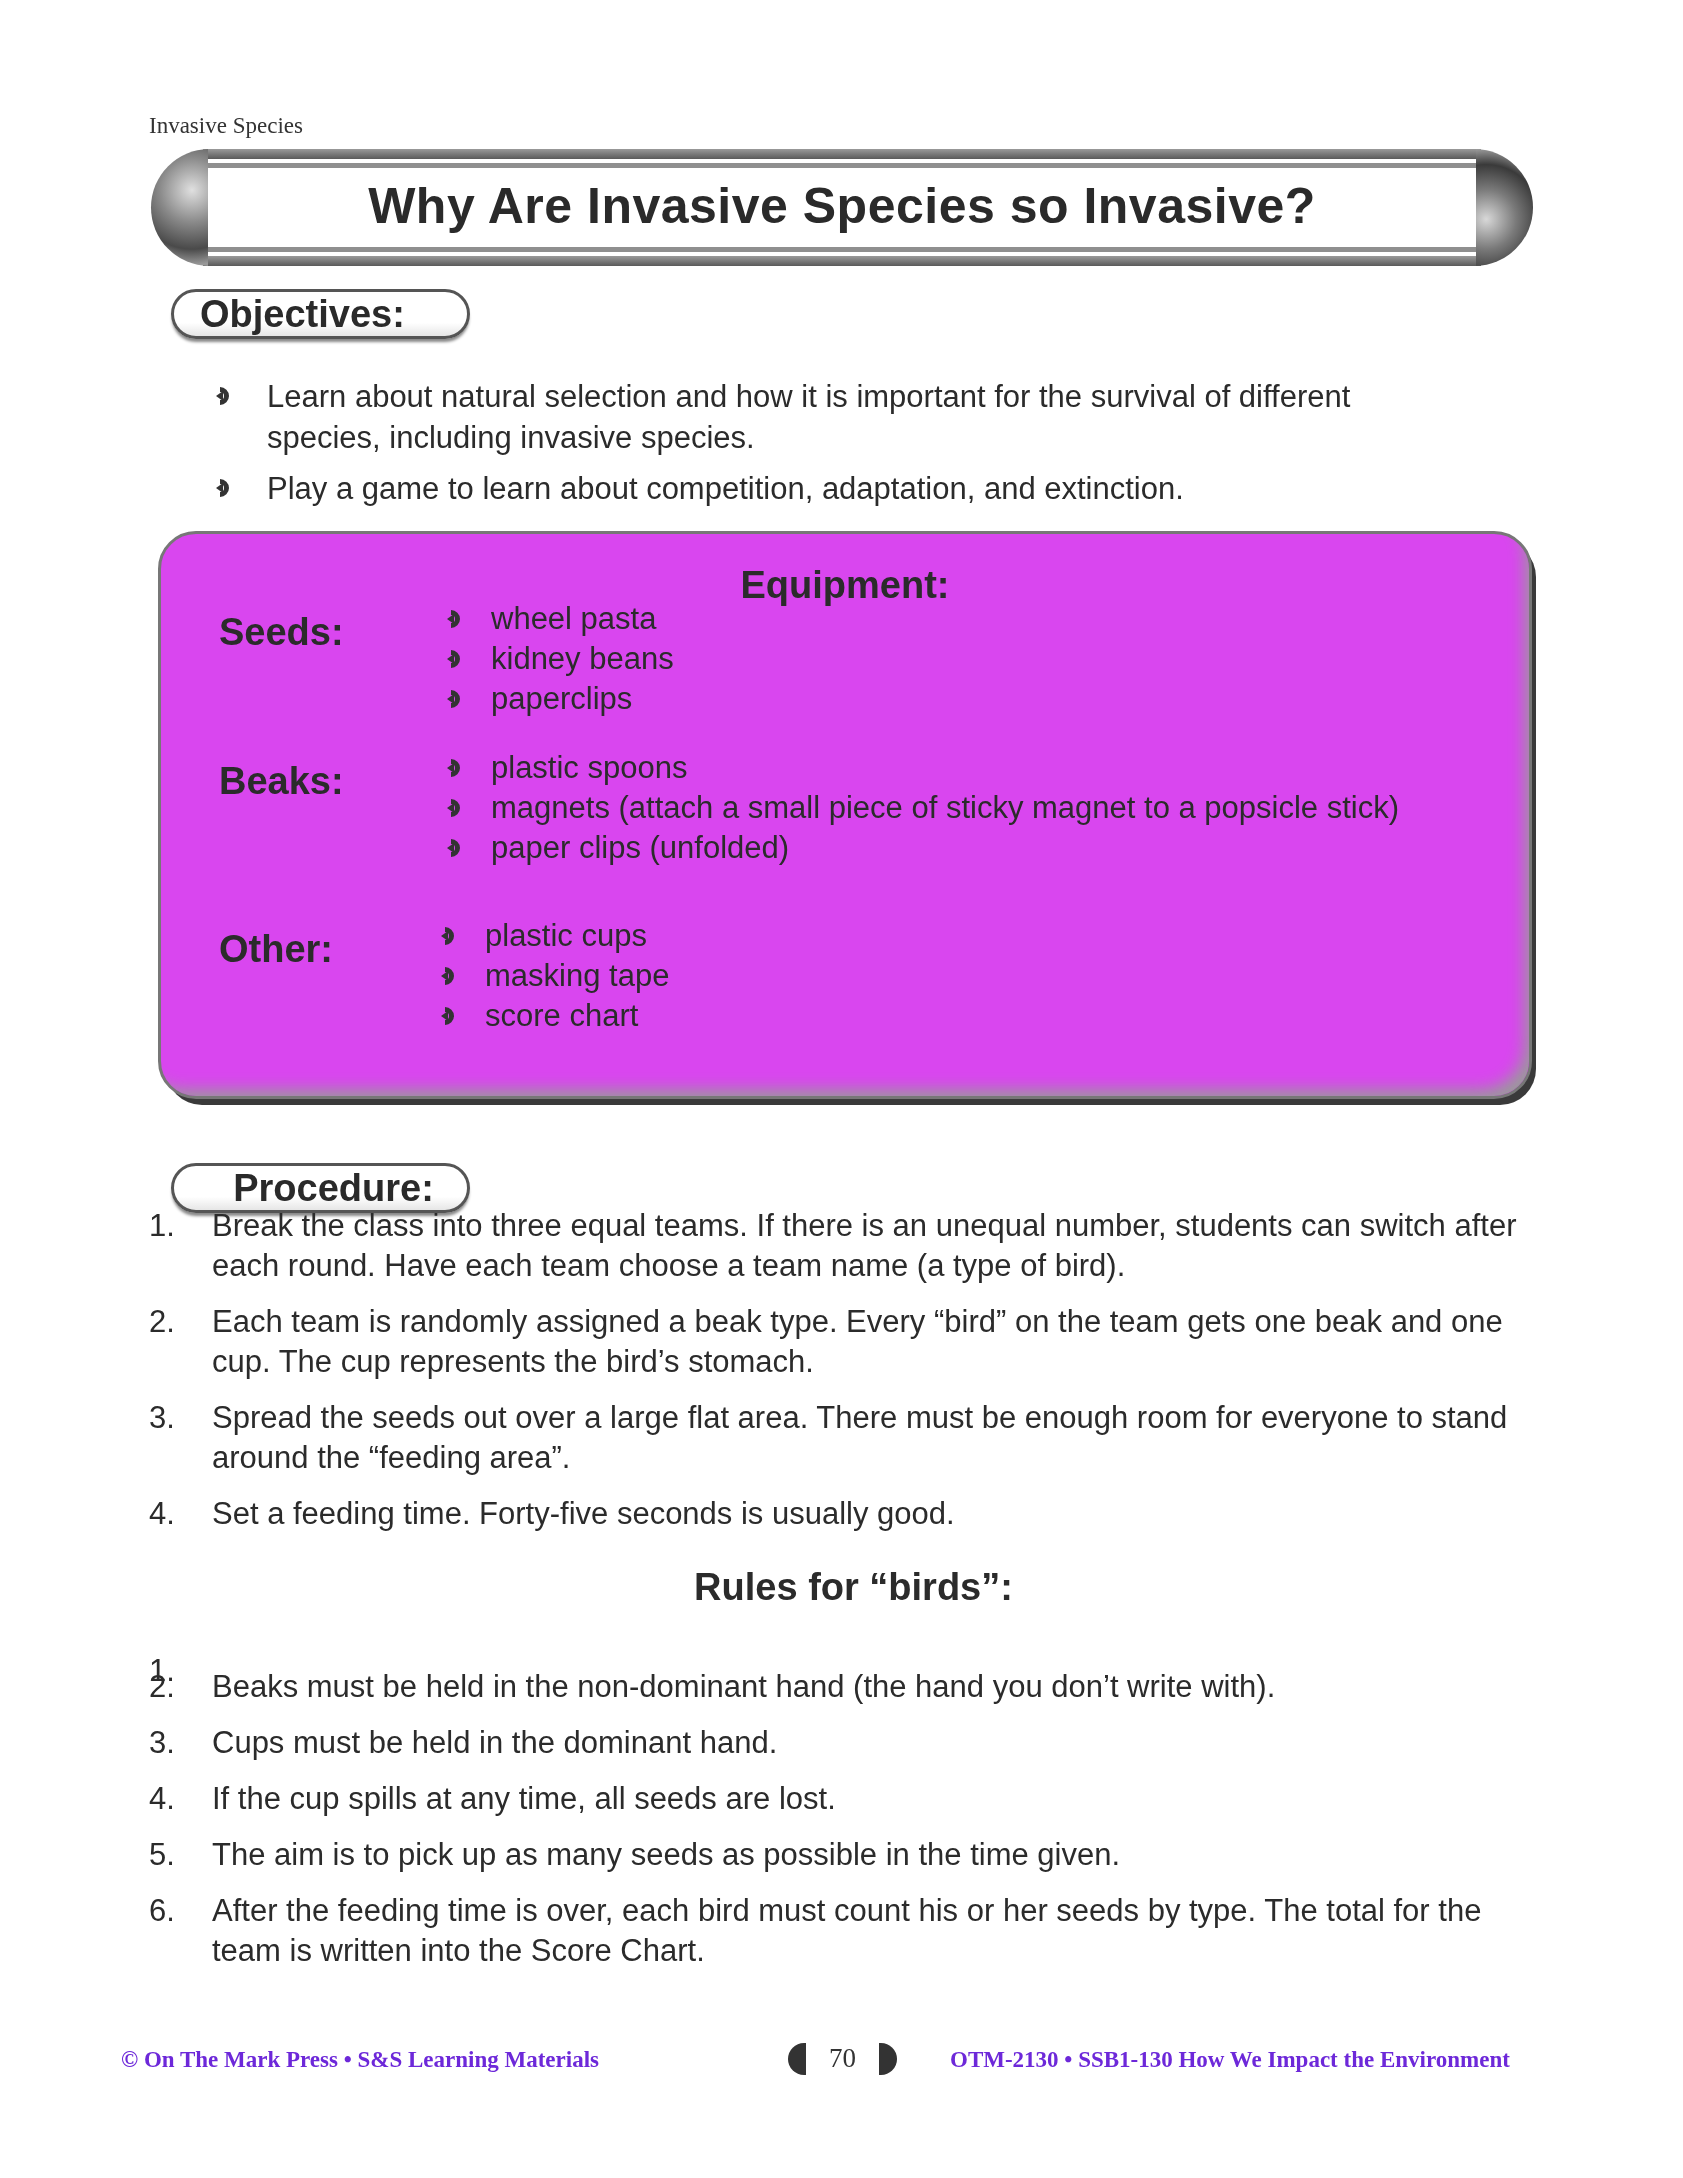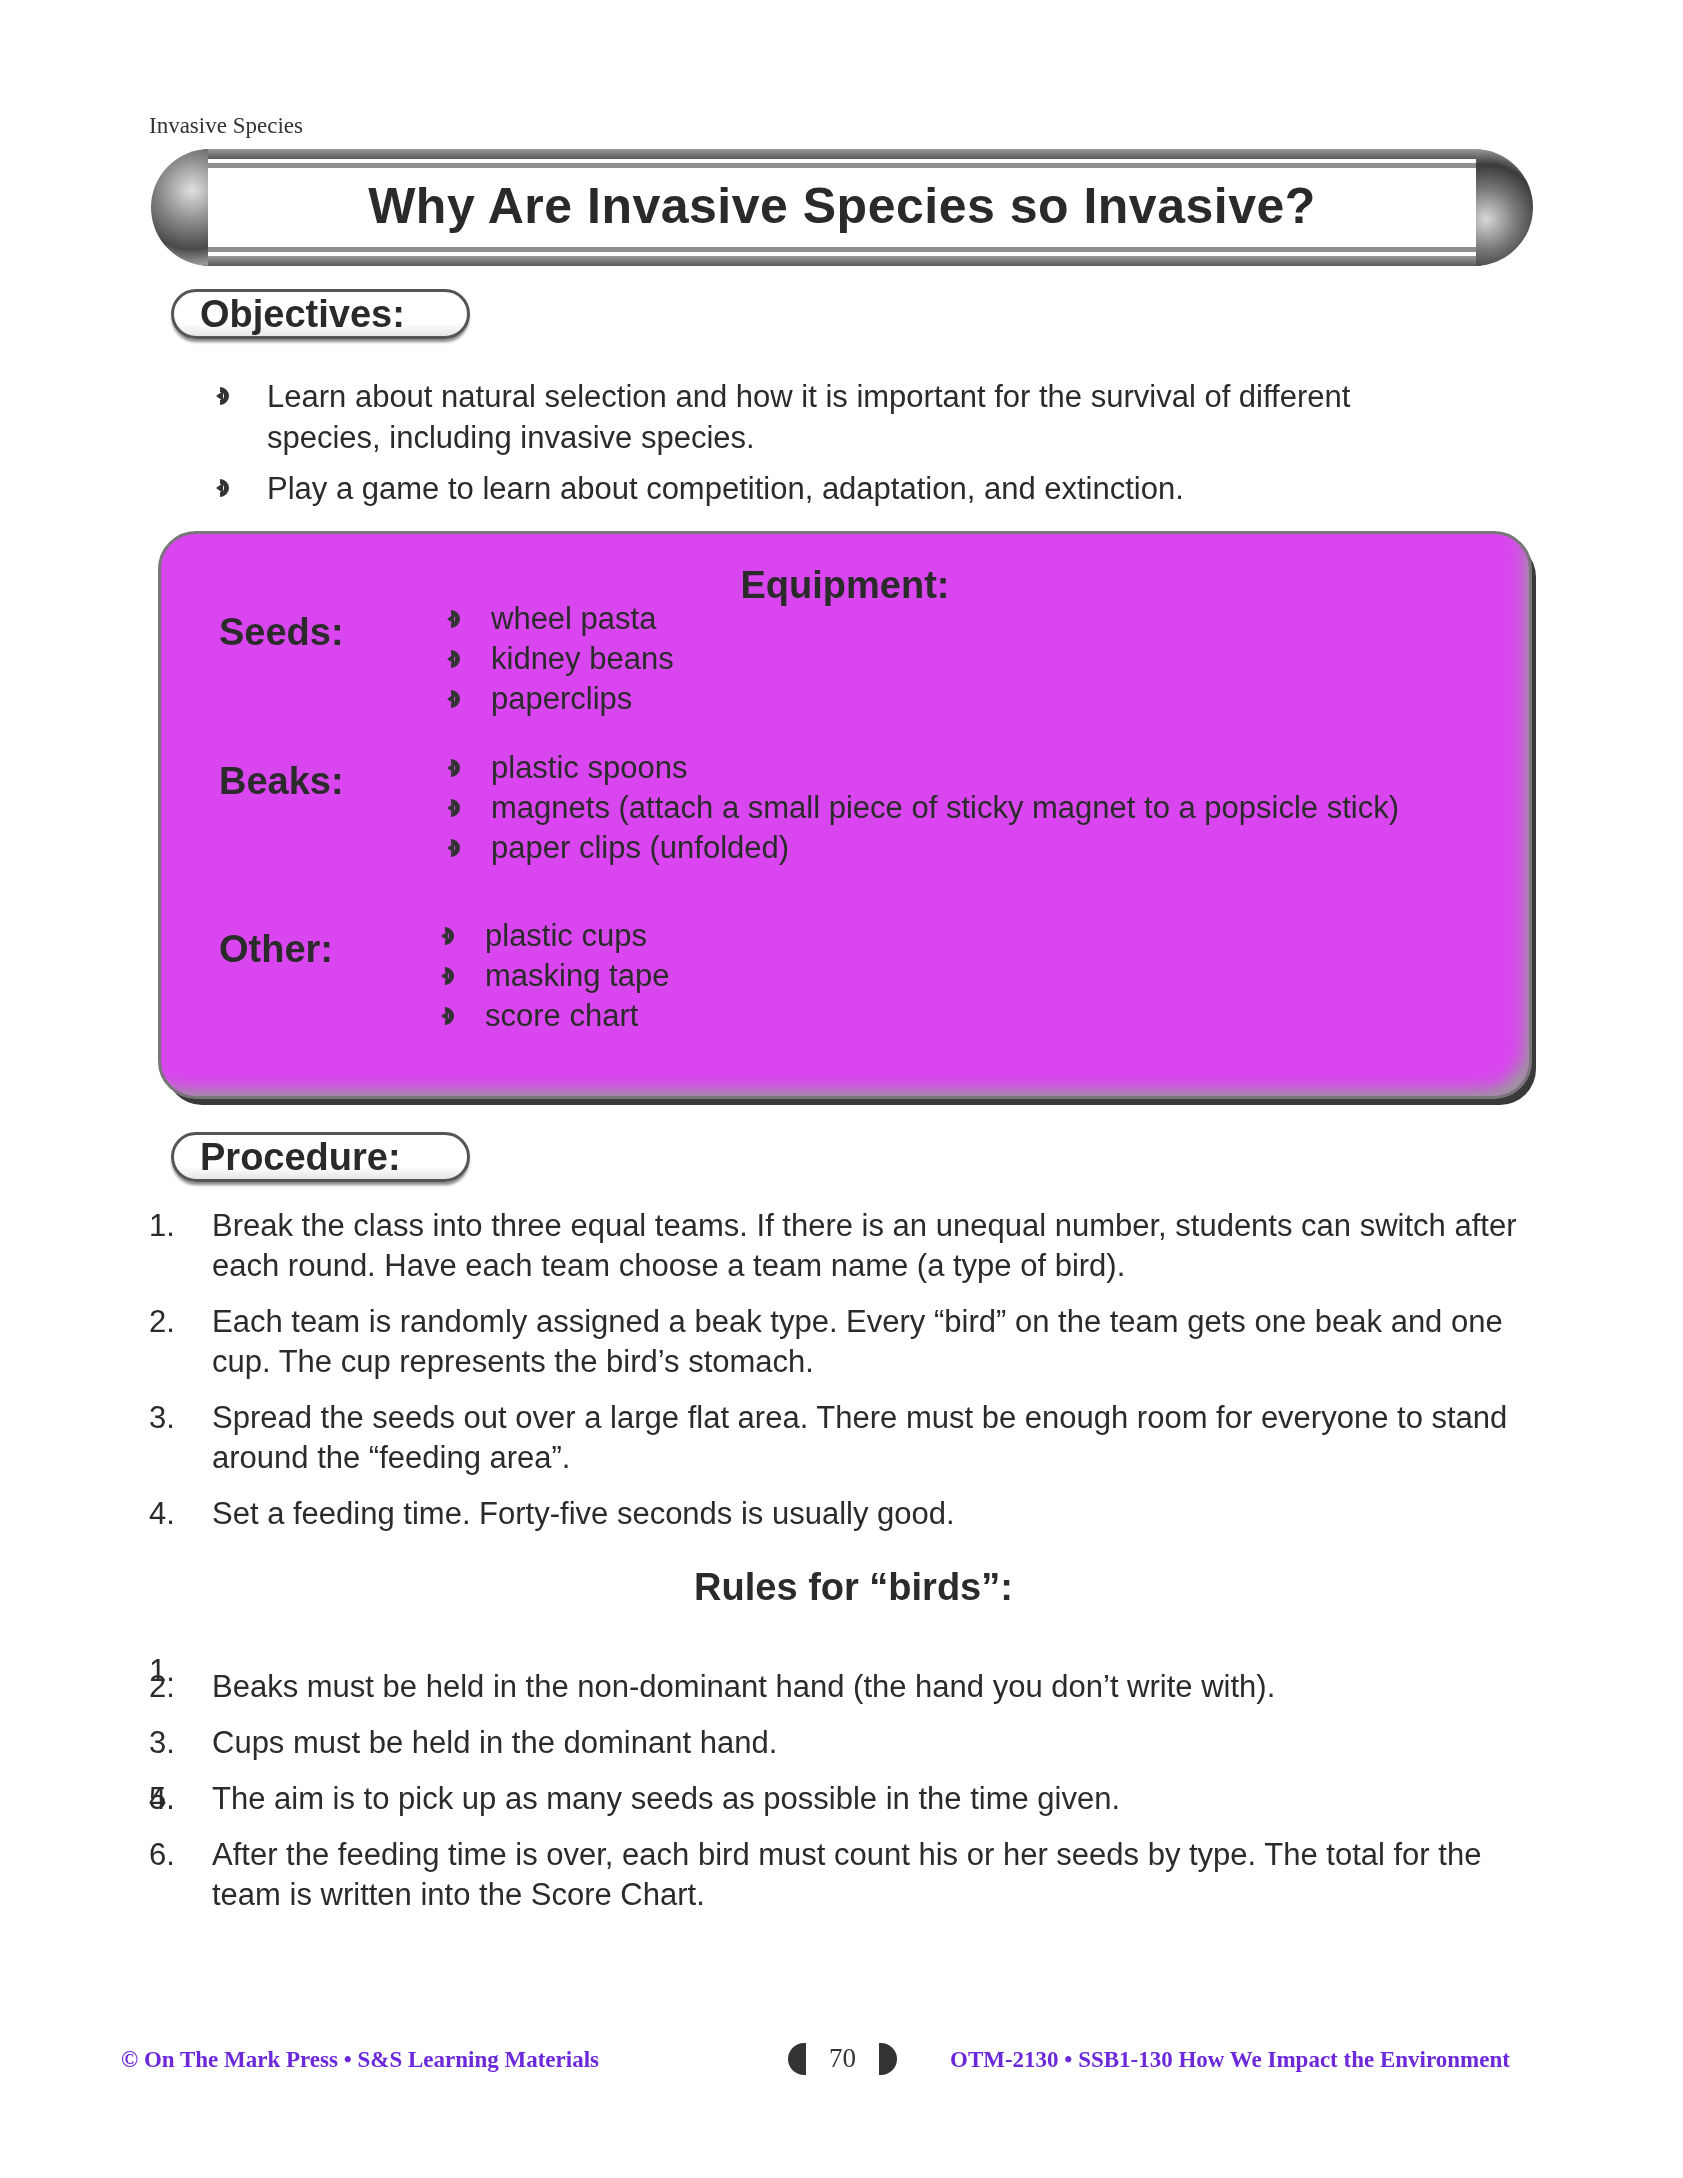--- a/index.html
+++ b/index.html
@@ -21,21 +21,21 @@
       background: radial-gradient(circle at 35% 35%, #e0e0e0 0%, #8a8a8a 30%, #4a4a4a 55%, #9b9b9b 70%, #3e3e3e 90%); }
     .globe.left { left: 0; }
     .globe.left .disc { left: 2px; }
     .globe.right { right: 0; }
     .globe.right .disc { right: 2px; background: radial-gradient(circle at 60% 60%, #d8d8d8 0%, #7a7a7a 30%, #3a3a3a 55%, #a0a0a0 72%, #444 92%); }
     .banner-title { position: absolute; left: 0; right: 0; top: 28px; text-align: center; font-size: 50px; font-weight: bold; color: #2a2a2a; letter-spacing: 0.5px; }
 
     
     .pill { border: 3px solid #555; border-radius: 32px; background: linear-gradient(#fff 70%, #e6e6e6); box-shadow: 0 4px 3px -1px #888; height: 50px; width: 299px; box-sizing: border-box; padding-left: 26px; font-size: 38px; font-weight: bold; line-height: 44px; color: #2a2a2a; }
     .pill-objectives { left: 171px; top: 289px; }
-    .pill-procedure { left: 171px; top: 1132px; }
+    .pill-procedure { left: 171px; top: 1163px; text-align: center; }
 
     .arrow { display: inline-block; width: 18px; height: 22px; position: relative; }
     .arrow svg { display: block; }
 
     .obj-list { left: 216px; top: 376px; width: 1247px; font-size: 31px; line-height: 41px; }
     .obj-item { position: relative; padding-left: 51px; margin-bottom: 10px; }
     .obj-item .arrow { position: absolute; left: 0; top: 9px; }
 
     
     .equip-box { left: 158px; top: 531px; width: 1374px; height: 568px; box-sizing: border-box; border: 3px solid #777; border-radius: 38px; background: #d946ef; box-shadow: 6px 8px 0 -2px #3a3a3a, inset -14px -16px 16px -10px #9a9a9a; }
@@ -195,21 +195,21 @@
   <div class="num-item"><span class="num">3.</span><span>Spread the seeds out over a large flat area. There must be enough room for everyone to stand around the “feeding area”.</span></div>
   <div class="num-item"><span class="num">4.</span><span>Set a feeding time. Forty-five seconds is usually good.</span></div>
 </div>
 
 <div class="abs rules-title">Rules for “birds”:</div>
 
 <div class="abs rules-list">
   <div class="num-item"><span class="num">1.</span></div>
   <div class="num-item"><span class="num">2.</span><span>Beaks must be held in the non-dominant hand (the hand you don’t write with).</span></div>
   <div class="num-item"><span class="num">3.</span><span>Cups must be held in the dominant hand.</span></div>
-  <div class="num-item"><span class="num">4.</span></div>
+  <div class="num-item"><span class="num">4.</span><span>If the cup spills at any time, all seeds are lost.</span></div>
   <div class="num-item"><span class="num">5.</span><span>The aim is to pick up as many seeds as possible in the time given.</span></div>
   <div class="num-item"><span class="num">6.</span><span>After the feeding time is over, each bird must count his or her seeds by type. The total for the team is written into the Score Chart.</span></div>
 </div>
 
 <div class="abs footer footer-left">© On The Mark Press • S&amp;S Learning Materials</div>
 <div class="abs page-num">
   <div class="half hl"></div>
   <div class="n">70</div>
   <div class="half hr"></div>
 </div>

